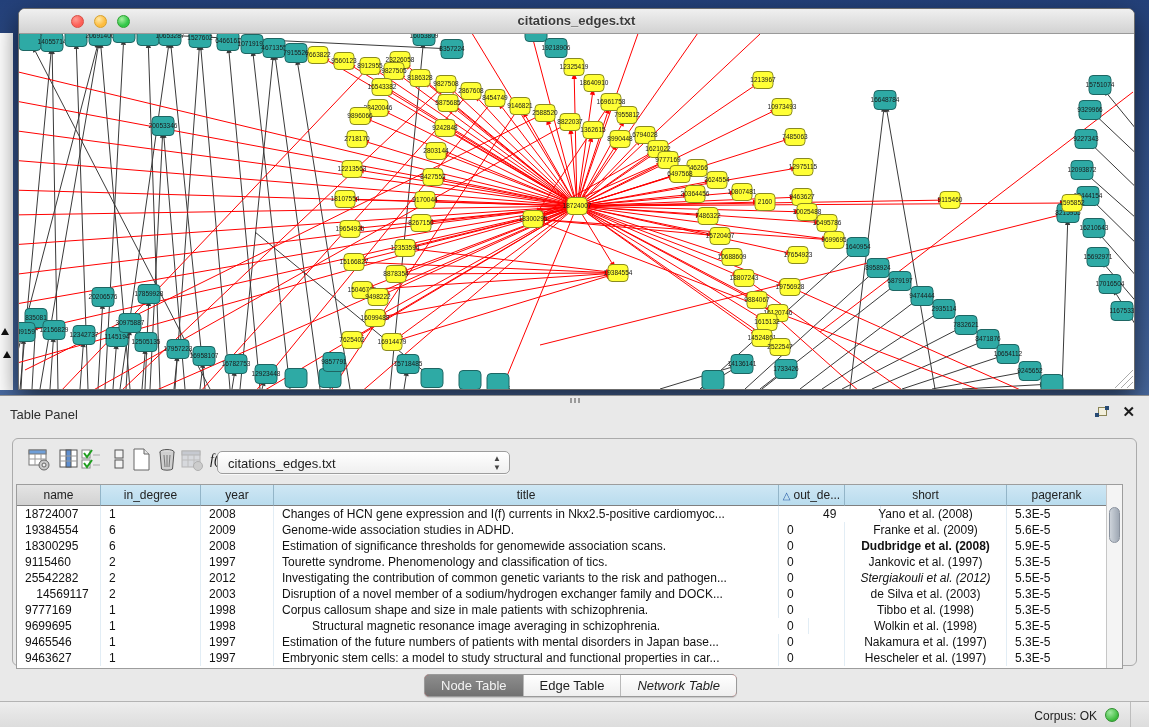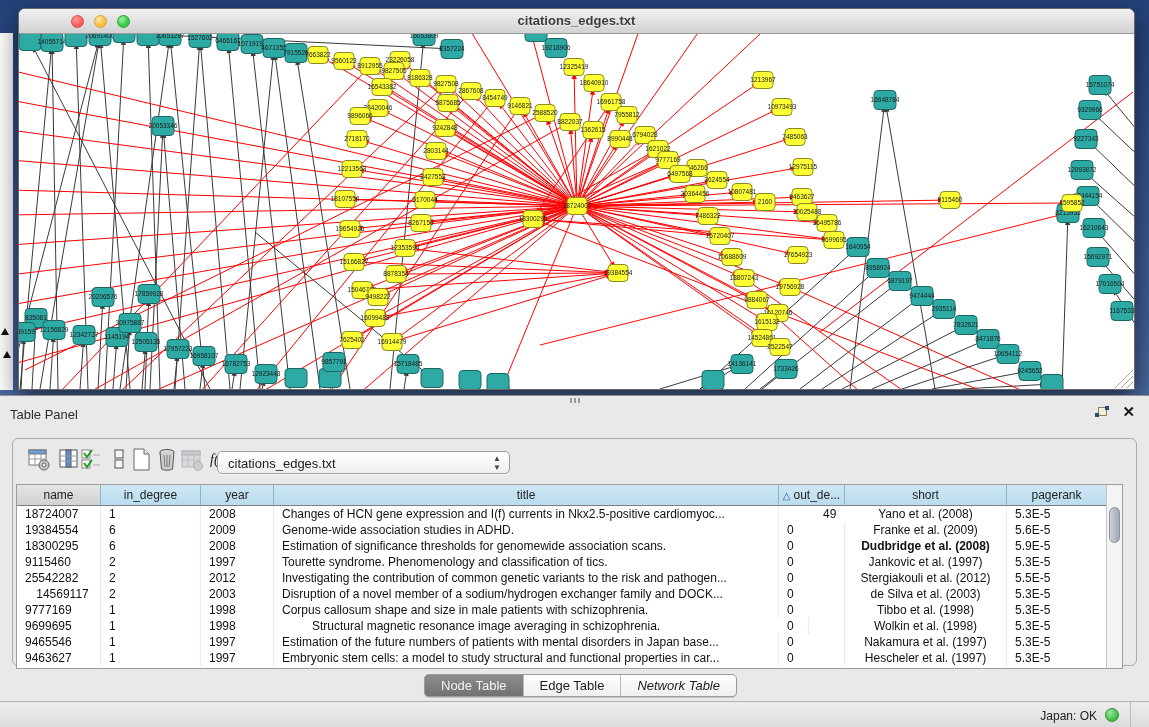--- a/index.html
+++ b/index.html
@@ -815,21 +815,21 @@
               <div class="td" style="left: 762px; width: 66px;">0</div>
               <div class="td center" style="left: 828px; width: 162px;">Jankovic et al. (1997)</div>
               <div class="td" style="left: 990px; width: 100px;">5.3E-5</div>
             </div>
             <div class="tr" style="top: 64px;">
               <div class="td" style="left: 0px; width: 84px;">25542282</div>
               <div class="td" style="left: 84px; width: 100px;">2</div>
               <div class="td" style="left: 184px; width: 73px;">2012</div>
               <div class="td" style="left: 257px; width: 505px;">Investigating the contribution of common genetic variants to the risk and pathogen...</div>
               <div class="td" style="left: 762px; width: 66px;">0</div>
-              <div class="td center" style="left: 828px; width: 162px;">Stergiakouli et al. (2012)</div>
+              <div class="td center" style="left: 828px; width: 162px; font-style: italic;">Stergiakouli et al. (2012)</div>
               <div class="td" style="left: 990px; width: 100px;">5.5E-5</div>
             </div>
             <div class="tr" style="top: 80px;">
               <div class="td" style="left: 0px; width: 84px; text-align: center;">14569117</div>
               <div class="td" style="left: 84px; width: 100px;">2</div>
               <div class="td" style="left: 184px; width: 73px;">2003</div>
               <div class="td" style="left: 257px; width: 505px;">Disruption of a novel member of a sodium/hydrogen exchanger family and DOCK...</div>
               <div class="td" style="left: 762px; width: 66px;">0</div>
               <div class="td center" style="left: 828px; width: 162px;">de Silva et al. (2003)</div>
               <div class="td" style="left: 990px; width: 100px;">5.3E-5</div>
@@ -877,18 +877,18 @@
       </div>
     </div>
 
     <div class="seg" id="seg-tabs">
         <div class="seg-btn selected">Node Table</div>
         <div class="seg-btn">Edge Table</div>
         <div class="seg-btn">Network Table</div>
       </div>
 
     <div class="statusbar">
-      <span class="mem-label">Japan: OK</span>
+      <span class="mem-label">Corpus: OK</span>
       <span class="mem-dot"></span>
       <span class="status-div"></span>
     </div>
   </div>
 </div>
 
 </body></html>

